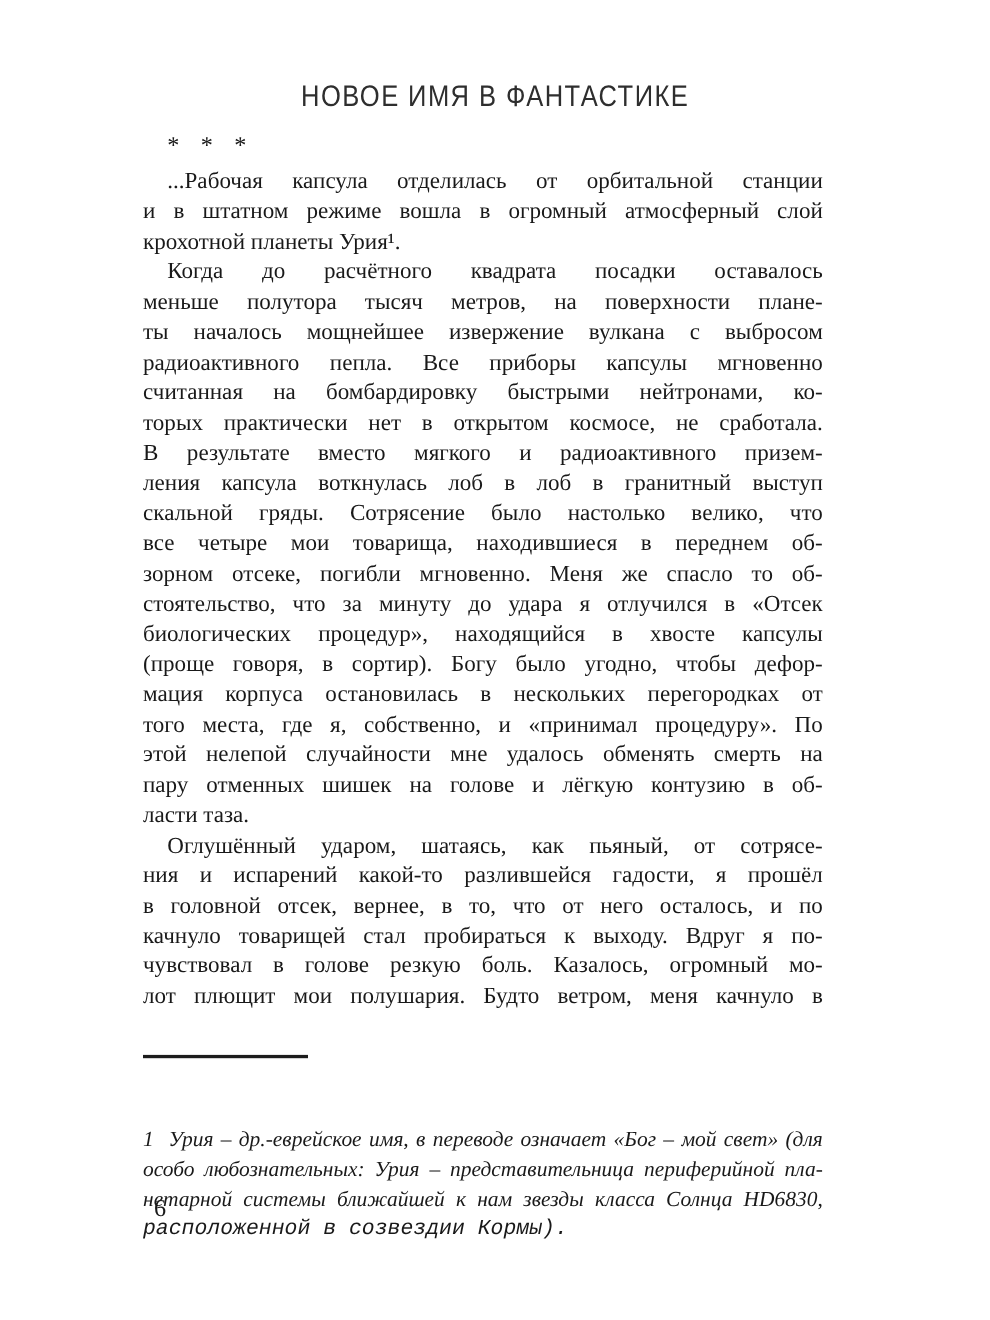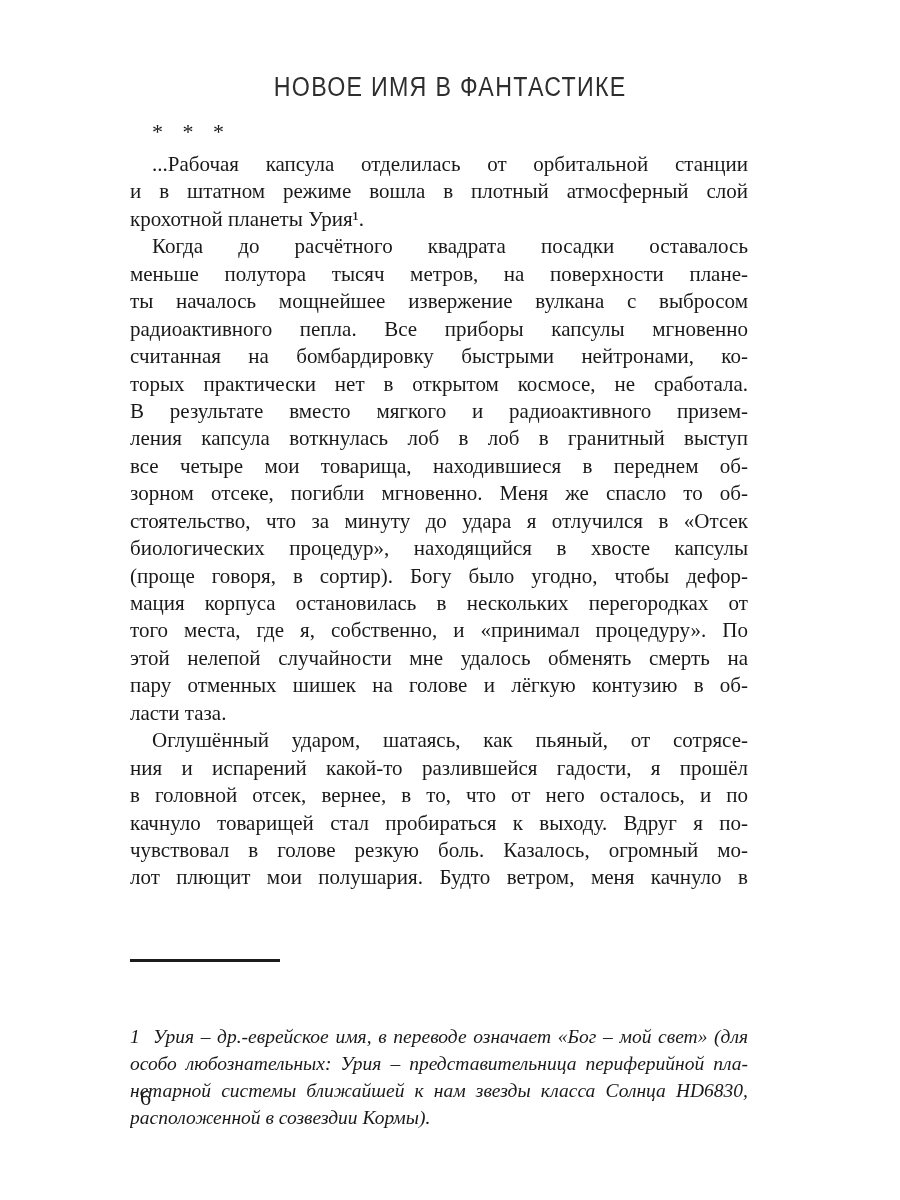--- a/index.html
+++ b/index.html
@@ -80,20 +80,21 @@
   .fline {
     font-size: 19.5px;
     line-height: 27px;
     height: 27px;
     overflow: hidden;
     text-align: justify;
     text-align-last: justify;
   }
   .fline.no-just {
     text-align-last: left;
+    font-family: Liberation Mono, monospace;
   }
   .page-number {
     position: absolute;
     top: 1085px;
     left: 140px;
     font-size: 22px;
     color: #191919;
   }
 </style>
 </head>
@@ -102,30 +103,31 @@
 <div class="page">
 
   <div class="running-header">
     <span class="hdr-text">НОВОЕ ИМЯ В ФАНТАСТИКЕ</span>
   </div>
 
   <div class="section-break">* * *</div>
 
   <div class="body-text" id="body-lines">
       <div class="line first">...Рабочая капсула отделилась от орбитальной станции</div>
-      <div class="line">и в штатном режиме вошла в плотный атмосферный слой</div>
+      <div class="line">и в штатном режиме вошла в огромный атмосферный слой</div>
       <div class="line no-just">крохотной планеты Урия¹.</div>
       <div class="line first">Когда до расчётного квадрата посадки оставалось</div>
       <div class="line">меньше полутора тысяч метров, на поверхности плане-</div>
       <div class="line">ты началось мощнейшее извержение вулкана с выбросом</div>
       <div class="line">радиоактивного пепла. Все приборы капсулы мгновенно</div>
       <div class="line">считанная на бомбардировку быстрыми нейтронами, ко-</div>
       <div class="line">торых практически нет в открытом космосе, не сработала.</div>
       <div class="line">В результате вместо мягкого и радиоактивного призем-</div>
       <div class="line">ления капсула воткнулась лоб в лоб в гранитный выступ</div>
+      <div class="line">скальной гряды. Сотрясение было настолько велико, что</div>
       <div class="line">все четыре мои товарища, находившиеся в переднем об-</div>
       <div class="line">зорном отсеке, погибли мгновенно. Меня же спасло то об-</div>
       <div class="line">стоятельство, что за минуту до удара я отлучился в «Отсек</div>
       <div class="line">биологических процедур», находящийся в хвосте капсулы</div>
       <div class="line">(проще говоря, в сортир). Богу было угодно, чтобы дефор-</div>
       <div class="line">мация корпуса остановилась в нескольких перегородках от</div>
       <div class="line">того места, где я, собственно, и «принимал процедуру». По</div>
       <div class="line">этой нелепой случайности мне удалось обменять смерть на</div>
       <div class="line">пару отменных шишек на голове и лёгкую контузию в об-</div>
       <div class="line no-just">ласти таза.</div>

